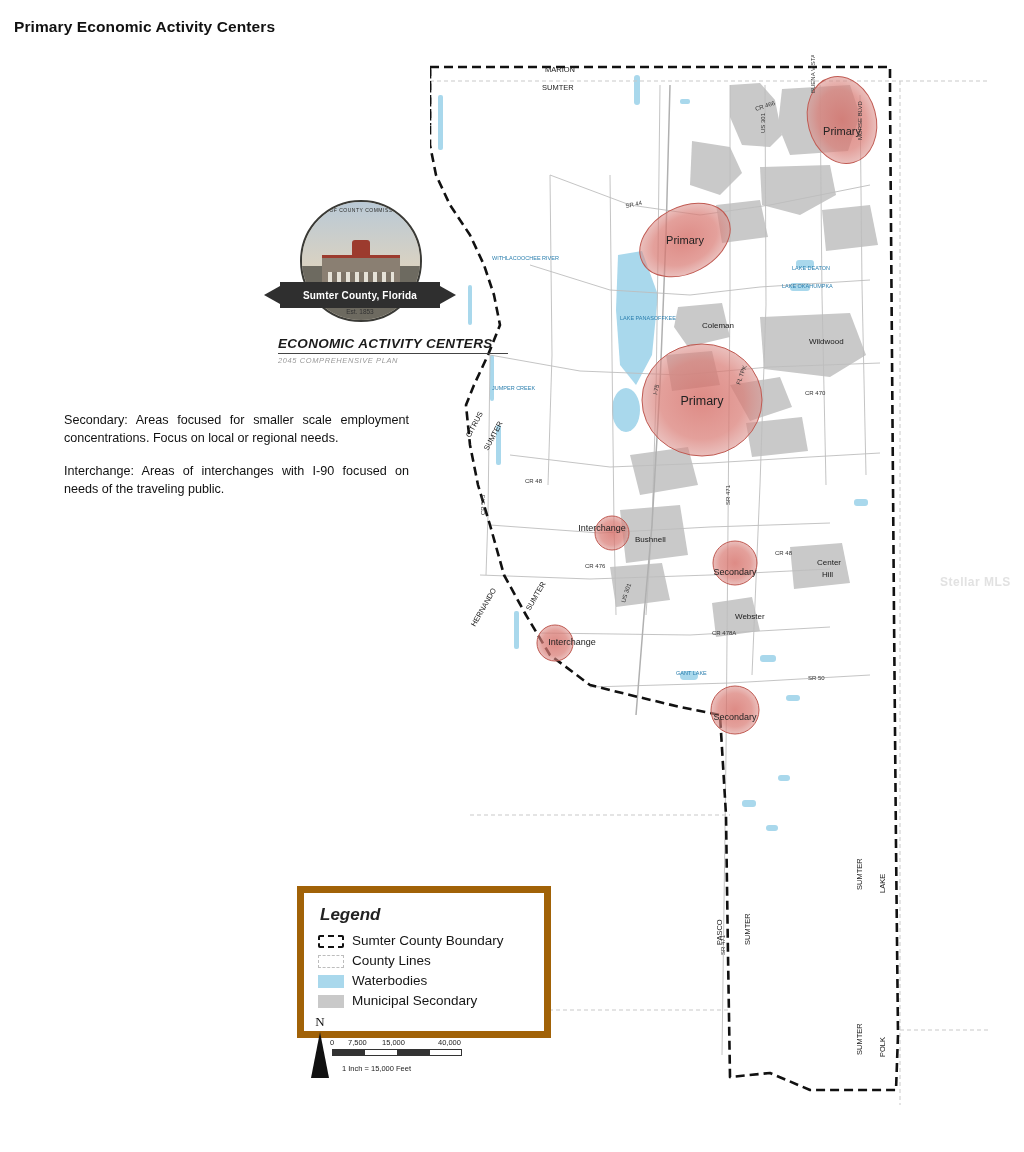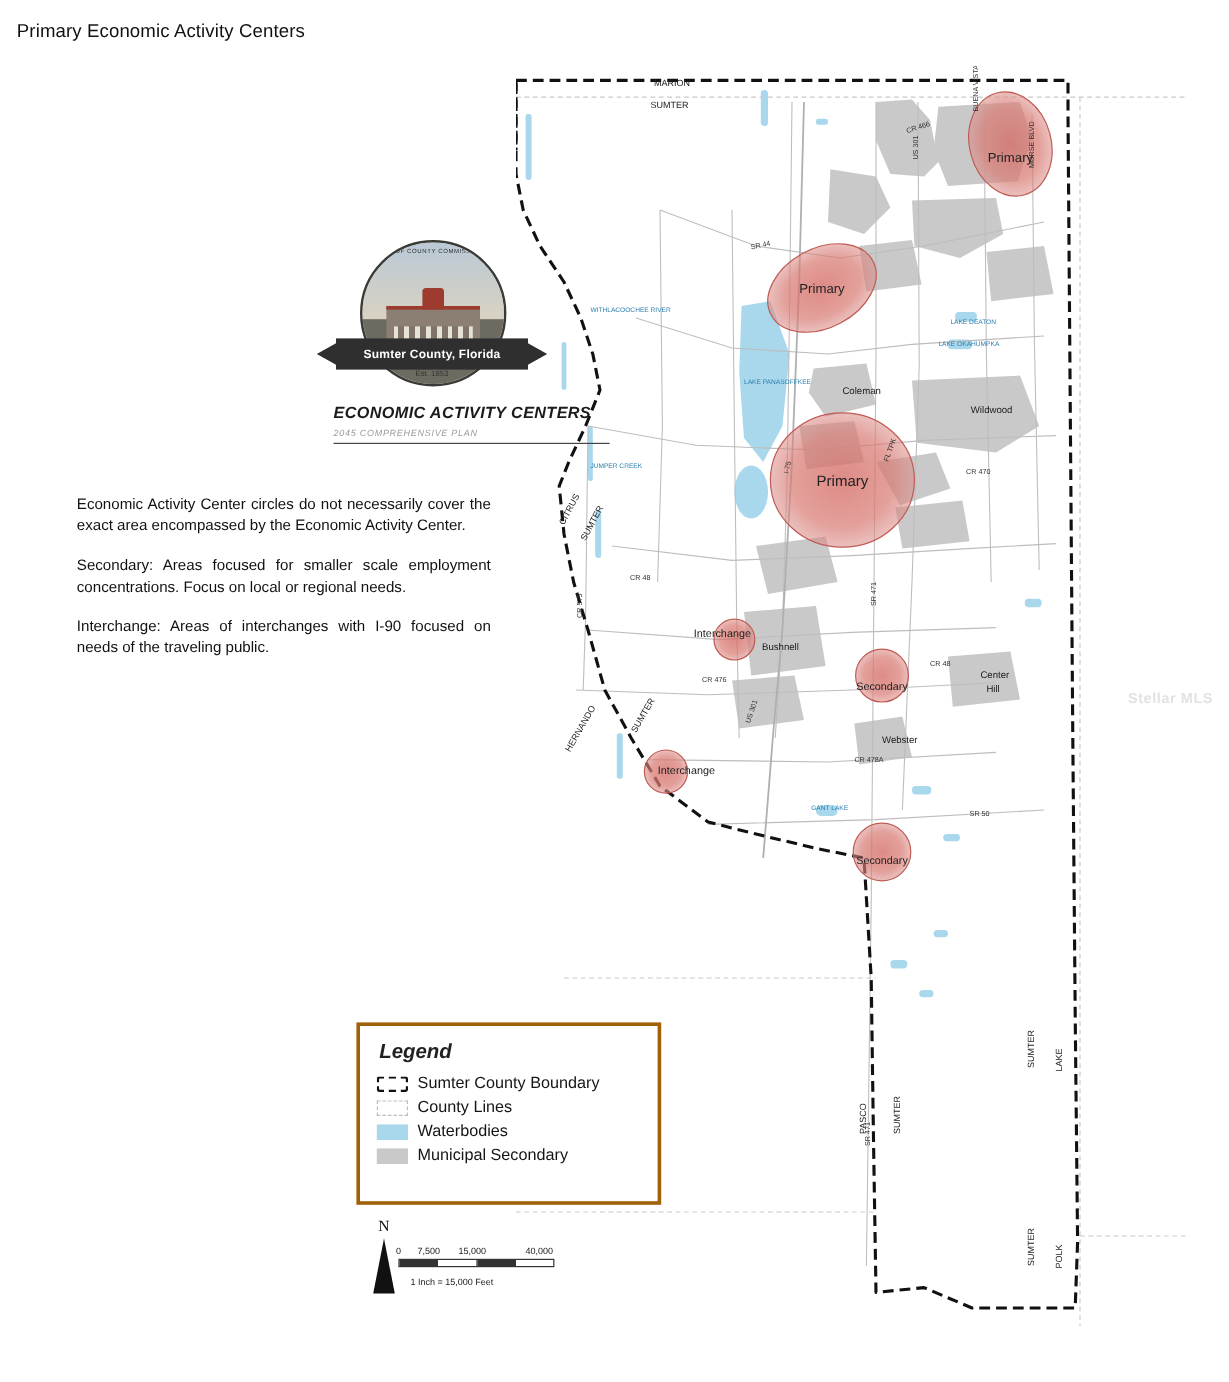--- a/index.html
+++ b/index.html
@@ -13,21 +13,21 @@
     position: relative;
     font-family: "Liberation Sans", sans-serif;
     color: #1a1a1a;
     overflow: hidden;
   }
   #page-title {
     position: absolute;
     left: 14px;
     top: 18px;
     font-size: 15.5px;
-    font-weight: normal;
+    font-weight: bold;
     letter-spacing: 0.1px;
     color: #111;
   }
 
   
   #map-panel {
     position: absolute;
     left: 430px;
     top: 55px;
     width: 560px;
@@ -158,40 +158,40 @@
     position: absolute;
     left: 6px;
     top: 140px;
     width: 230px;
     font-size: 13.5px;
     font-style: italic;
     font-weight: bold;
     letter-spacing: 0.3px;
     color: #1b1b1b;
     border-bottom: 1.5px solid #444;
-    padding-bottom: 18px;
+    padding-bottom: 2px;
   }
   .eac-sub {
     position: absolute;
     left: 6px;
     top: 160px;
     font-size: 7.5px;
     font-style: italic;
     letter-spacing: 0.6px;
     color: #9a9a9a;
   }
 
   
   #legend {
     position: absolute;
     left: 297px;
-    top: 852px;
+    top: 886px;
     width: 254px;
     height: 152px;
-    border: 3px solid #a16207;
+    border: 7px solid #a16207;
     background: #fff;
     box-sizing: border-box;
     padding: 12px 14px;
   }
   #legend h3 {
     margin: 0 0 8px 2px;
     font-size: 17px;
     font-style: italic;
     font-weight: bold;
     color: #222;
@@ -477,21 +477,20 @@
       </div>
     <div class="seal-text-top">BOARD OF COUNTY COMMISSIONERS</div>
   </div>
   <div class="ribbon">Sumter County, Florida</div>
   <div class="ribbon-sub">Est. 1853</div>
   <div class="eac-title">ECONOMIC ACTIVITY CENTERS</div>
   <div class="eac-sub">2045 COMPREHENSIVE PLAN</div>
 </div>
 
 <div id="notes">
-  <p>Economic Activity Center circles do not necessarily cover the exact area encompassed by the Economic Activity Center.</p>
   <p>Secondary: Areas focused for smaller scale employment concentrations. Focus on local or regional needs.</p>
   <p>Interchange: Areas of interchanges with I-90 focused on needs of the traveling public.</p>
 </div>
 
 <div id="legend">
   <h3>Legend</h3>
   <div class="legend-row">
     <span class="legend-swatch sw-boundary"></span>
     <span class="legend-label">Sumter County Boundary</span>
   </div>

